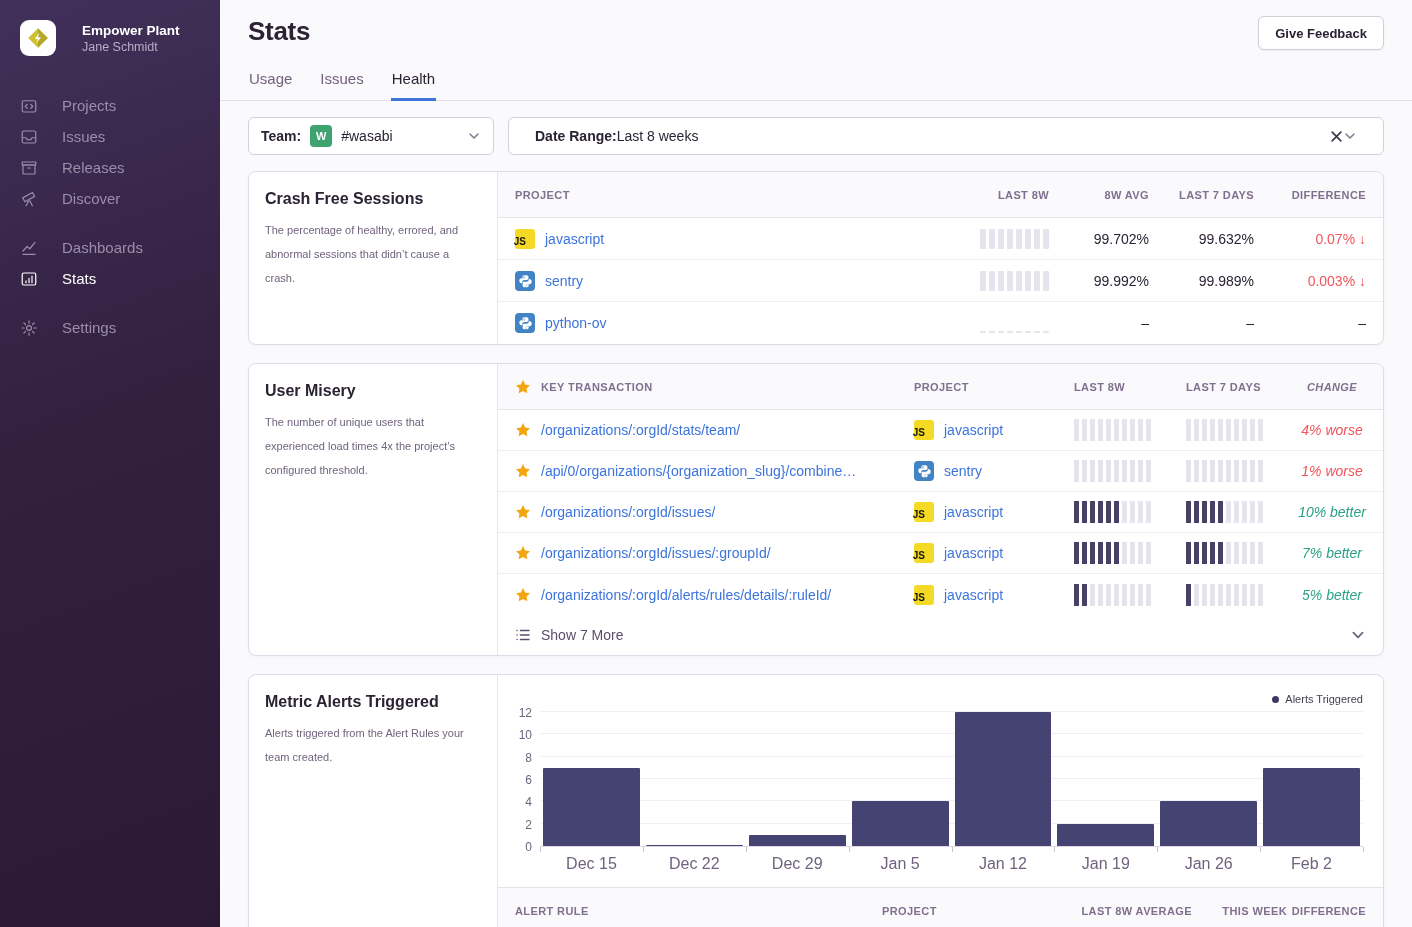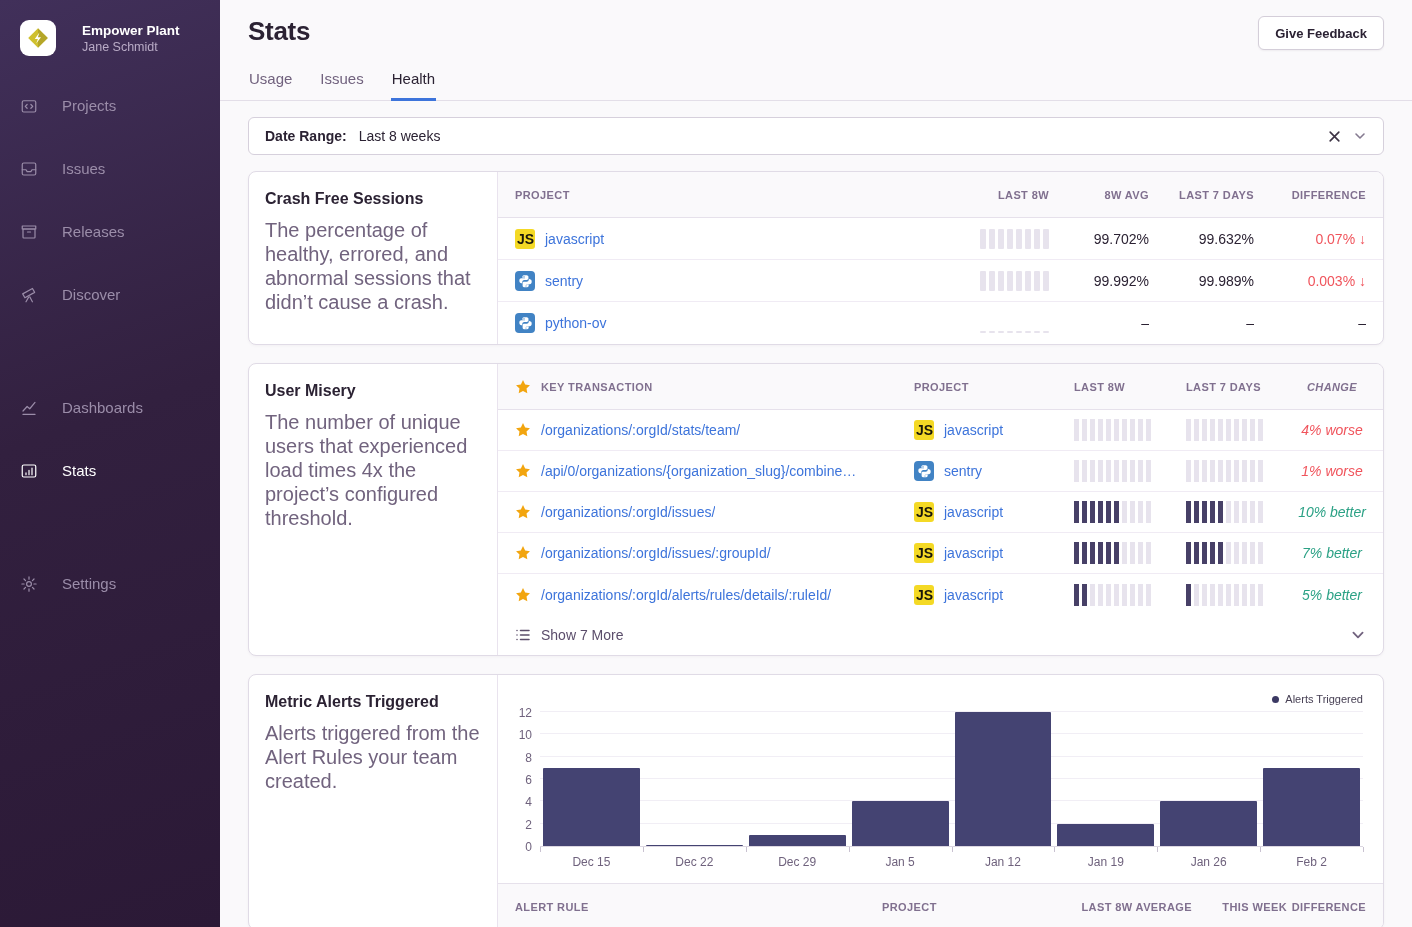--- a/index.html
+++ b/index.html
@@ -8,21 +8,21 @@
   .app { display:flex; width:1412px; height:927px; overflow:hidden; }
 
   
   .sidebar { width:220px; min-width:220px; height:100%;
     background:linear-gradient(160deg,#41305a 0%,#32203f 45%,#2b1936 100%); padding:20px 0 0 20px; }
   .org { display:flex; align-items:center; gap:26px; margin-bottom:34px; cursor:pointer; }
   .org-logo { width:36px; height:36px; background:#fff; border-radius:9px; display:flex;
     align-items:center; justify-content:center; }
   .org-name { color:#fff; font-weight:700; font-size:13.5px; line-height:17px; }
   .user-name { color:#b9abc6; font-size:12.5px; line-height:16px; }
-  .nav { display:flex; flex-direction:column;gap:32px; }
+  .nav { display:flex; flex-direction:column; }
   .nav-item { display:flex; align-items:center; gap:20px; height:31px; color:#9b8da9;
     font-size:15px; text-decoration:none; cursor:pointer; }
   .nav-item .nav-icon { width:22px; display:flex; align-items:center; color:#9b8da9; }
   .nav-item.active { color:#fff; }
   .nav-item.active .nav-icon { color:#fff; }
   .nav-gap { height:18px; }
 
   
   .main { flex:1; display:flex; flex-direction:column; background:#faf9fb; }
   .page-header { display:flex; justify-content:space-between; align-items:flex-start;
@@ -35,35 +35,35 @@
   .tab { font-size:15px; color:#71627e; padding:8px 1px 11px; cursor:pointer; border-bottom:3px solid transparent; margin-bottom:-1px; }
   .tab.active { color:#2b2233; border-bottom-color:var(--accent,#3d74db); }
 
   .content { padding:16px 28px 0 28px; }
 
   
   .filters { display:flex; gap:14px; margin-bottom:16px; }
   .select { background:#fff; border:1px solid #d6d0dc; border-radius:6px; height:38px;
     display:flex; align-items:center; font-size:14px; cursor:pointer; }
   .team-select { width:246px; padding:0 12px; gap:9px; }
-  .date-select { flex:1; padding:0 16px; gap:12px; }
+  .date-select { flex:1; padding:0 26px; }
   .flabel { font-weight:700; color:#2b2233; }
   .fvalue { color:#2b2233; }
   .team-avatar { width:22px; height:22px; border-radius:4px; background:var(--team-avatar,#3fa36f);
     color:#fff; font-size:11px; font-weight:700; display:flex; align-items:center; justify-content:center; }
   .chev { margin-left:auto; display:flex; color:#857a90; }
   .date-select .clear { margin-left:auto; display:flex; color:#3d3344; cursor:pointer; }
   .date-select .chev { margin-left:0; }
 
   
   .panel { display:flex; background:#fff; border:1px solid #e0dbe6; border-radius:8px;
     margin-bottom:18px; box-shadow:0 1px 3px rgba(43,34,51,.04); overflow:hidden; }
   .panel-desc { width:249px; min-width:249px; border-right:1px solid #e9e3ee; padding:18px 16px; }
   .panel-desc h2 { font-size:16px; font-weight:600; color:#2b2233; margin-bottom:10px; }
-  .panel-desc p { font-size:20px; color:#71637e; line-height:24px; }
+  .panel-desc p { font-size:11px; color:#71637e; line-height:24px; }
   .panel-table { flex:1; display:flex; flex-direction:column; min-width:0; }
 
   .t-head { display:flex; align-items:center; height:46px; background:#faf9fb;
     border-bottom:1px solid #e6e1eb; padding:0 17px; font-size:11px; font-weight:700;
     letter-spacing:.4px; color:#80708f; }
   .t-row { display:flex; align-items:center; height:42px; border-bottom:1px solid #f0ebf4;
     padding:0 17px; font-size:14px; }
   .t-row:last-child { border-bottom:none; }
   .m-row { height:41px; }
 
@@ -80,22 +80,22 @@
   .m-7d { width:112px; }
   .m-change { width:68px; text-align:center; white-space:nowrap;font-style:italic; }
 
   a.link { color:var(--link,#3d74db); text-decoration:none; cursor:pointer; }
   .num { color:#2b2233; }
   .neg { color:var(--negative,#f0545c); }
   .pos { color:var(--positive,#2ba185); }
 
   .badge { width:20px; height:20px; min-width:20px; border-radius:4px; display:flex;
     align-items:center; justify-content:center; }
-  .badge-js { background:var(--js-badge,#f4d925); color:#18160b; font-size:14px; font-weight:800;
-    align-items:flex-end; justify-content:flex-end; padding:2px 1px; border-radius:3px; }
+  .badge-js { background:var(--js-badge,#f4d925); color:#18160b; font-size:10px; font-weight:800;
+    align-items:flex-end; justify-content:flex-end; padding:2px 9px; border-radius:3px; }
   .badge-py { background:var(--python-badge,#4183c4); }
 
   .spark { display:flex; gap:3px; align-items:flex-end; height:20px; }
   .spark i { width:6px; height:20px; background:var(--bar-empty,#e7e3ed); border-radius:1px; }
   .spark.dashes i { height:2px; }
   .mbars { display:flex; gap:3px; }
   .mbars i { width:5px; height:22px; background:var(--bar-empty,#e7e3ed); }
   .mbars i.fill { background:var(--bar-filled,#474067); }
 
   .show-more { display:flex; align-items:center; height:40px; padding:0 17px; gap:10px;
@@ -109,21 +109,21 @@
     font-size:11px; color:#474054; }
   .legend-dot { width:7px; height:7px; border-radius:50%; background:#3b3963; }
   .chart { display:flex; margin:38px 20px 0 12px; }
   .y-axis { width:30px; position:relative; height:134px; }
   .ylab { position:absolute; right:8px; font-size:12px; color:#6f627d; line-height:14px; }
   .plot { flex:1; position:relative; height:134px; border-bottom:1px solid #dcd7e1; }
   .gridline { position:absolute; left:0; right:0; height:1px; background:#f1eef5; }
   .bar { position:absolute; bottom:0; background:var(--chart-bar,#444372); border-radius:1px 1px 0 0; }
   .tick { position:absolute; top:134px; width:1px; height:5px; background:#c9c2d1; }
   .x-labels { display:flex; margin:8px 20px 0 42px; }
-  .x-labels div { flex:1; text-align:center; font-size:12px; color:#6f627d; }
+  .x-labels div { flex:1; text-align:center; font-size:16px; color:#6f627d; }
   .alert-head { display:flex; align-items:center; height:46px; background:#faf9fb;
     border-top:1px solid #e6e1eb; margin-top:14px; padding:0 17px; font-size:11px;
     font-weight:700; letter-spacing:.4px; color:#80708f; }
   .a-rule { flex:1; }
   .a-project { width:180px; }
   .a-avg { width:130px; text-align:right; }
   .a-week { width:95px; text-align:right; }
   .a-diff { width:79px; text-align:right; }
 
   .star { display:flex; min-width:16px; }
@@ -226,20 +226,30 @@
 
     <div class="tabbar">
       <div class="tab">Usage</div>
       <div class="tab">Issues</div>
       <div class="tab active">Health</div>
     </div>
 
     <div class="content">
 
       <div class="filters">
+        <div class="select team-select">
+          <span class="flabel">Team:</span>
+          <span class="team-avatar">W</span>
+          <span class="fvalue">#wasabi</span>
+          <span class="chev">
+              <svg width="14" height="14" viewBox="0 0 14 14" fill="none" stroke="currentColor" stroke-width="1.6" stroke-linecap="round" stroke-linejoin="round">
+                <path d="m3 5 4 4 4-4"></path>
+              </svg>
+            </span>
+        </div>
         <div class="select date-select">
           <span class="flabel">Date Range:</span>
           <span class="fvalue">Last 8 weeks</span>
           <span class="clear">
               <svg width="13" height="13" viewBox="0 0 12 12" fill="none" stroke="currentColor" stroke-width="1.5" stroke-linecap="round">
                 <path d="M2 2l8 8M10 2l-8 8"></path>
               </svg>
             </span>
           <span class="chev">
               <svg width="14" height="14" viewBox="0 0 14 14" fill="none" stroke="currentColor" stroke-width="1.6" stroke-linecap="round" stroke-linejoin="round">

